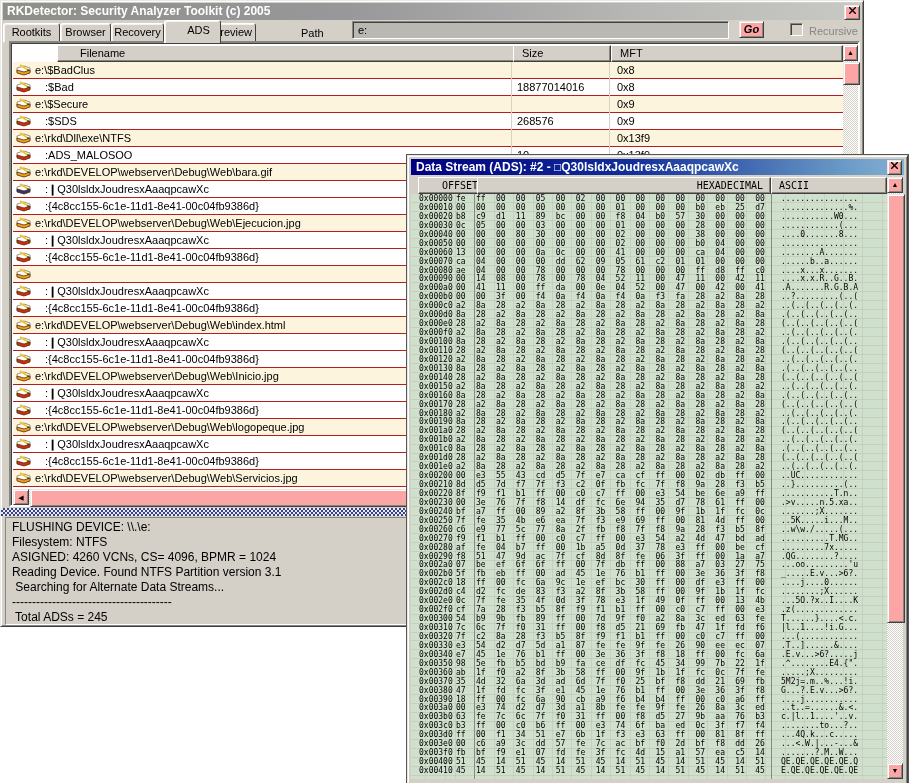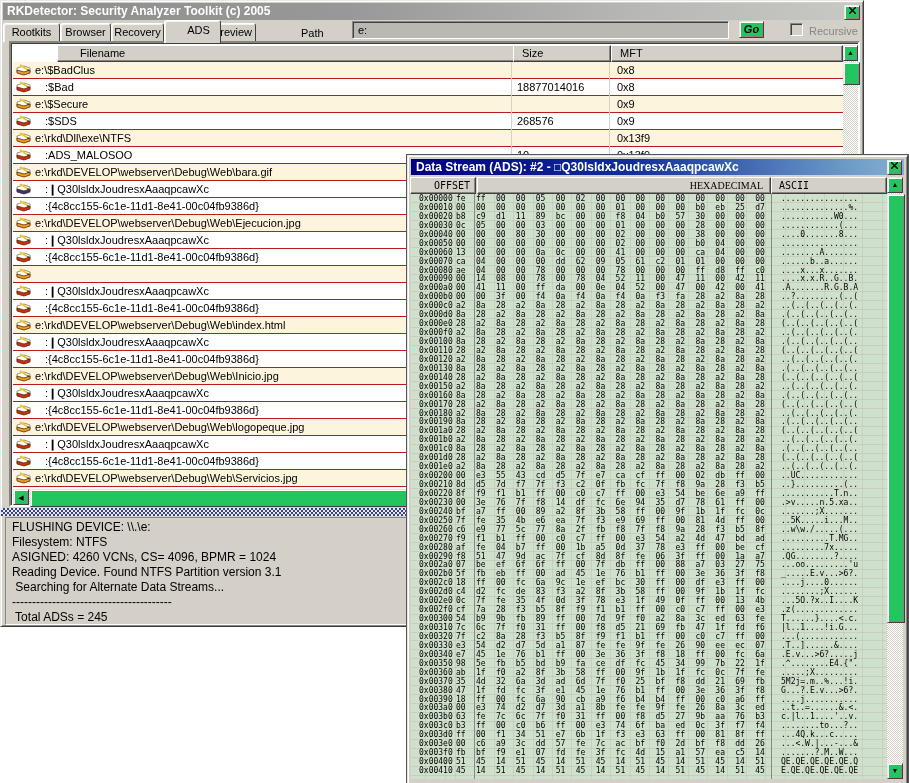--- a/index.html
+++ b/index.html
@@ -1,20 +1,20 @@
 <!DOCTYPE html>
 <html><head>
 <meta charset="utf-8">
 <style>
   html,body{margin:0;padding:0;}
   body{width:909px;height:783px;overflow:hidden;position:relative;background:#fff;
        font-family:"Liberation Sans",sans-serif;color:#000;-webkit-font-smoothing:none;}
   .abs{position:absolute;}
   
-  .raised{background:#22c55e;border:1px solid;border-color:#e8e8e4 #404040 #404040 #e8e8e4;
+  .raised{background:#fca5a5;border:1px solid;border-color:#e8e8e4 #404040 #404040 #e8e8e4;
           box-shadow:inset 1px 1px 0 #fff, inset -1px -1px 0 #87867e;}
   .dither{background:repeating-conic-gradient(#ffffff 0% 25%, #d4d0c8 0% 50%);background-size:2px 2px;}
   
   #mainwin{left:0;top:0;width:862px;height:625px;background:#d4d0c8;
            border:1px solid;border-color:#e8e8e4 #404040 #404040 #e8e8e4;
            box-shadow:inset 1px 1px 0 #fff, inset -1px -1px 0 #87867e;}
   #maintitle{left:2px;top:2px;width:858px;height:17px;
      background:linear-gradient(90deg,#8e8e8a 0%,#98989a 40%,#b8b8b6 75%,#c8c8c4 100%);
      color:#fff;font-weight:bold;font-size:12px;line-height:17px;padding-left:4px;box-sizing:border-box;}
   .xbtn{width:14px;height:13px;font-size:9px;line-height:11px;text-align:center;color:#000;
@@ -421,22 +421,22 @@
 <div id="hexwin" class="abs">
   <div id="hextitle" class="abs">
     <span>Data Stream (ADS): #2 - □Q30lsldxJoudresxAaaqpcawXc</span>
   </div>
   <div class="abs raised xbtn" style="left:479px;top:4px;width:13px;height:13px;">
     <svg width="7" height="7" viewBox="0 0 7 7">
         <path d="M0 0 L7 7 M7 0 L0 7" stroke="#000" stroke-width="1.4"></path>
       </svg>
   </div>
 
-  <div class="abs hhc" style="left:2px;width:66px;padding-left:23px;">OFFSET</div>
-  <div class="abs hhc" style="left:69px;width:294px;text-align:right;padding-right:7px;font-family:Liberation Serif, serif;">HEXADECIMAL</div>
+  <div class="abs hhc" style="left:10px;width:66px;padding-left:23px;">OFFSET</div>
+  <div class="abs hhc" style="left:69px;width:294px;text-align:right;padding-right:7px;">HEXADECIMAL</div>
   <div class="abs hhc" style="left:363px;width:116px;padding-left:7px;">ASCII</div>
 
   <div id="hexbody" class="abs">
 
   <div class="hrow"><span class="off">0x00000</span><span class="hx">fe ff 00 00 05 00 02 00 00 00 00 00 00 00 00 00</span><span class="asc">................</span></div>
       <div class="hrow"><span class="off">0x00010</span><span class="hx">00 00 00 00 00 00 00 00 01 00 00 00 b0 eb 25 d7</span><span class="asc">..............%.</span></div>
       <div class="hrow"><span class="off">0x00020</span><span class="hx">b8 c9 d1 11 89 bc 00 00 f8 04 b0 57 30 00 00 00</span><span class="asc">...........W0...</span></div>
       <div class="hrow"><span class="off">0x00030</span><span class="hx">0c 05 00 00 03 00 00 00 01 00 00 00 28 00 00 00</span><span class="asc">............(...</span></div>
       <div class="hrow"><span class="off">0x00040</span><span class="hx">00 00 00 80 30 00 00 00 02 00 00 00 38 00 00 00</span><span class="asc">....0.......8...</span></div>
       <div class="hrow"><span class="off">0x00050</span><span class="hx">00 00 00 00 00 00 00 00 02 00 00 00 b0 04 00 00</span><span class="asc">................</span></div>

